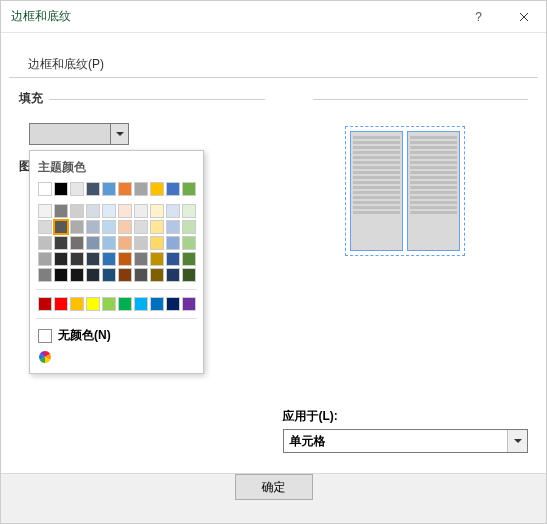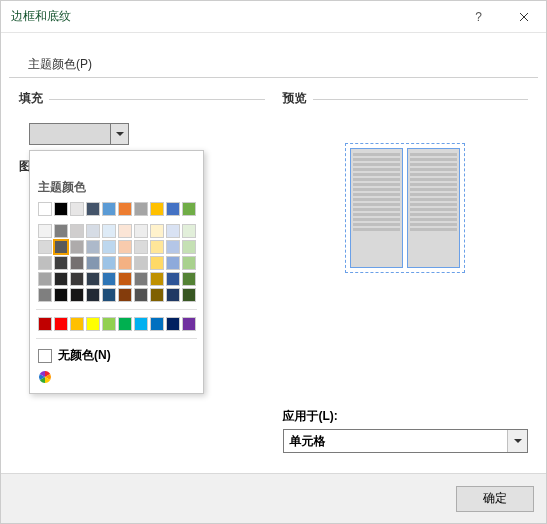--- a/index.html
+++ b/index.html
@@ -115,21 +115,20 @@
     width: 175px;
     background: #fff;
     border: 1px solid #c5c5c5;
     box-shadow: 2px 2px 6px rgba(0,0,0,0.2);
     padding: 6px;
     z-index: 10;
   }
   .popup-label {
     color: #5a5a5a;
     padding: 2px 2px 4px 2px;
-    margin-top: 20px;
   }
   .swatch-grid {
     display: grid;
     grid-template-columns: repeat(10, 14px);
     gap: 2px;
     padding: 2px;
   }
   .sw {
     width: 14px;
     height: 14px;
@@ -214,23 +213,23 @@
     left: 0;
     color: #333;
   }
 
   .footer {
     height: 50px;
     background: #f0f0f0;
     border-top: 1px solid #d9d9d9;
     display: flex;
     align-items: center;
-    justify-content: flex-end;
     gap: 8px;
     padding: 0 12px;
+    flex-direction: column;
   }
   .btn {
     min-width: 78px;
     height: 26px;
     border: 1px solid #adadad;
     background: #e1e1e1;
     display: flex;
     align-items: center;
     justify-content: center;
   }
@@ -244,21 +243,21 @@
     <div class="titlebar-title">边框和底纹</div>
     <div class="titlebar-btn">?</div>
     <div class="titlebar-btn close">
       <svg width="10" height="10" viewBox="0 0 10 10">
           <path d="M1 1 L9 9 M9 1 L1 9" stroke="#333" stroke-width="1"></path>
         </svg>
     </div>
   </div>
 
   <div class="tabs">
-    <div class="tab">主题颜色(P)</div>
+    <div class="tab">边框和底纹(P)</div>
   </div>
 
   <div class="pane">
 
     <div class="left">
       <div class="group-label">填充</div>
       <div class="group-line"></div>
 
       <div class="fill-combo">
         <div class="fill-swatch"></div>
@@ -363,21 +362,20 @@
               <path d="M7 13 A6 6 0 0 1 1.8 10 L7 7 Z" fill="#3a3"></path>
               <path d="M1.8 10 A6 6 0 0 1 1.8 4 L7 7 Z" fill="#27c"></path>
               <path d="M1.8 4 A6 6 0 0 1 7 1 L7 7 Z" fill="#83c"></path>
             </svg>
           </span>
         </div>
       </div>
     </div>
 
     <div class="right">
-      <div class="group-label">预览</div>
       <div class="group-line preview"></div>
 
       <div class="preview-box">
         <div class="preview-inner">
           <div class="preview-page">
             <div class="ln"></div>
               <div class="ln"></div>
               <div class="ln"></div>
               <div class="ln"></div>
               <div class="ln"></div>

